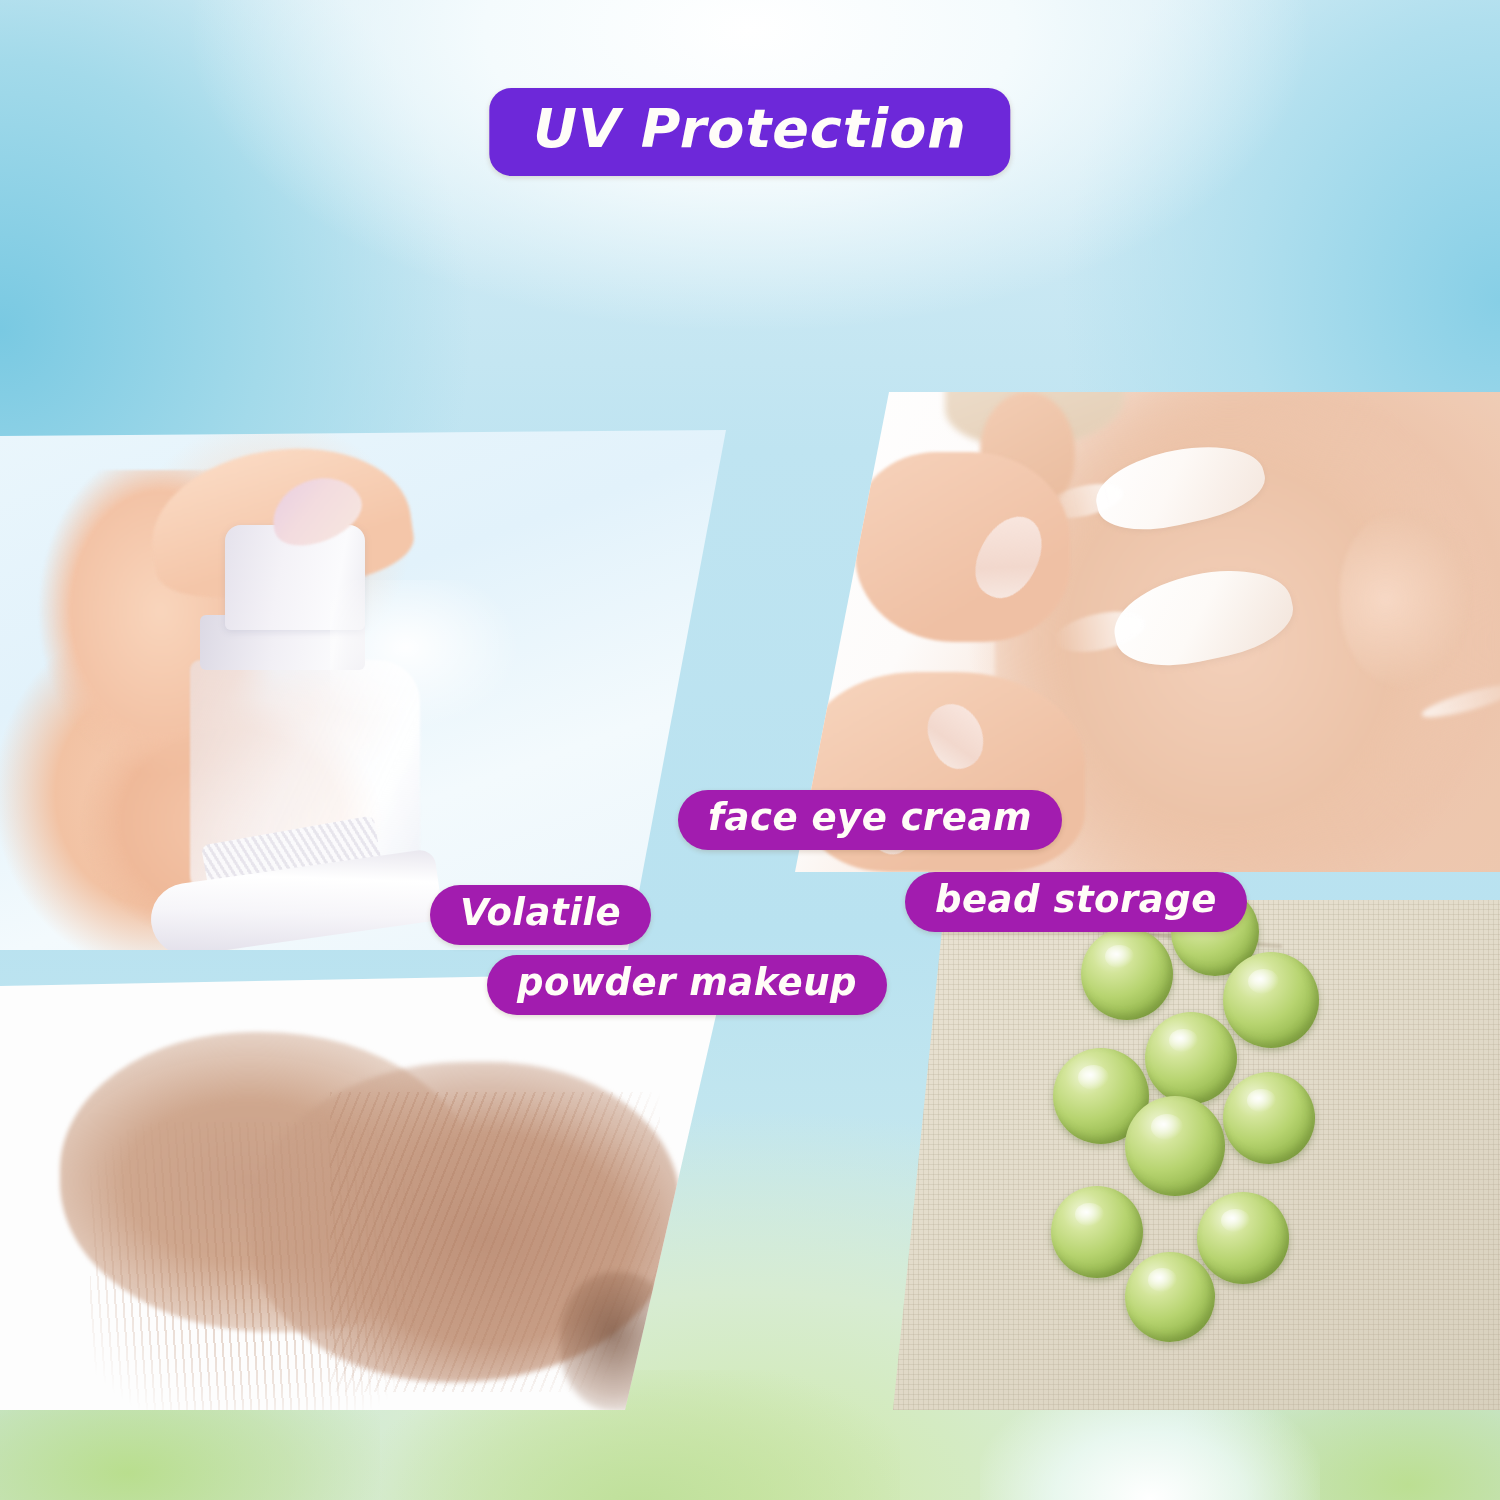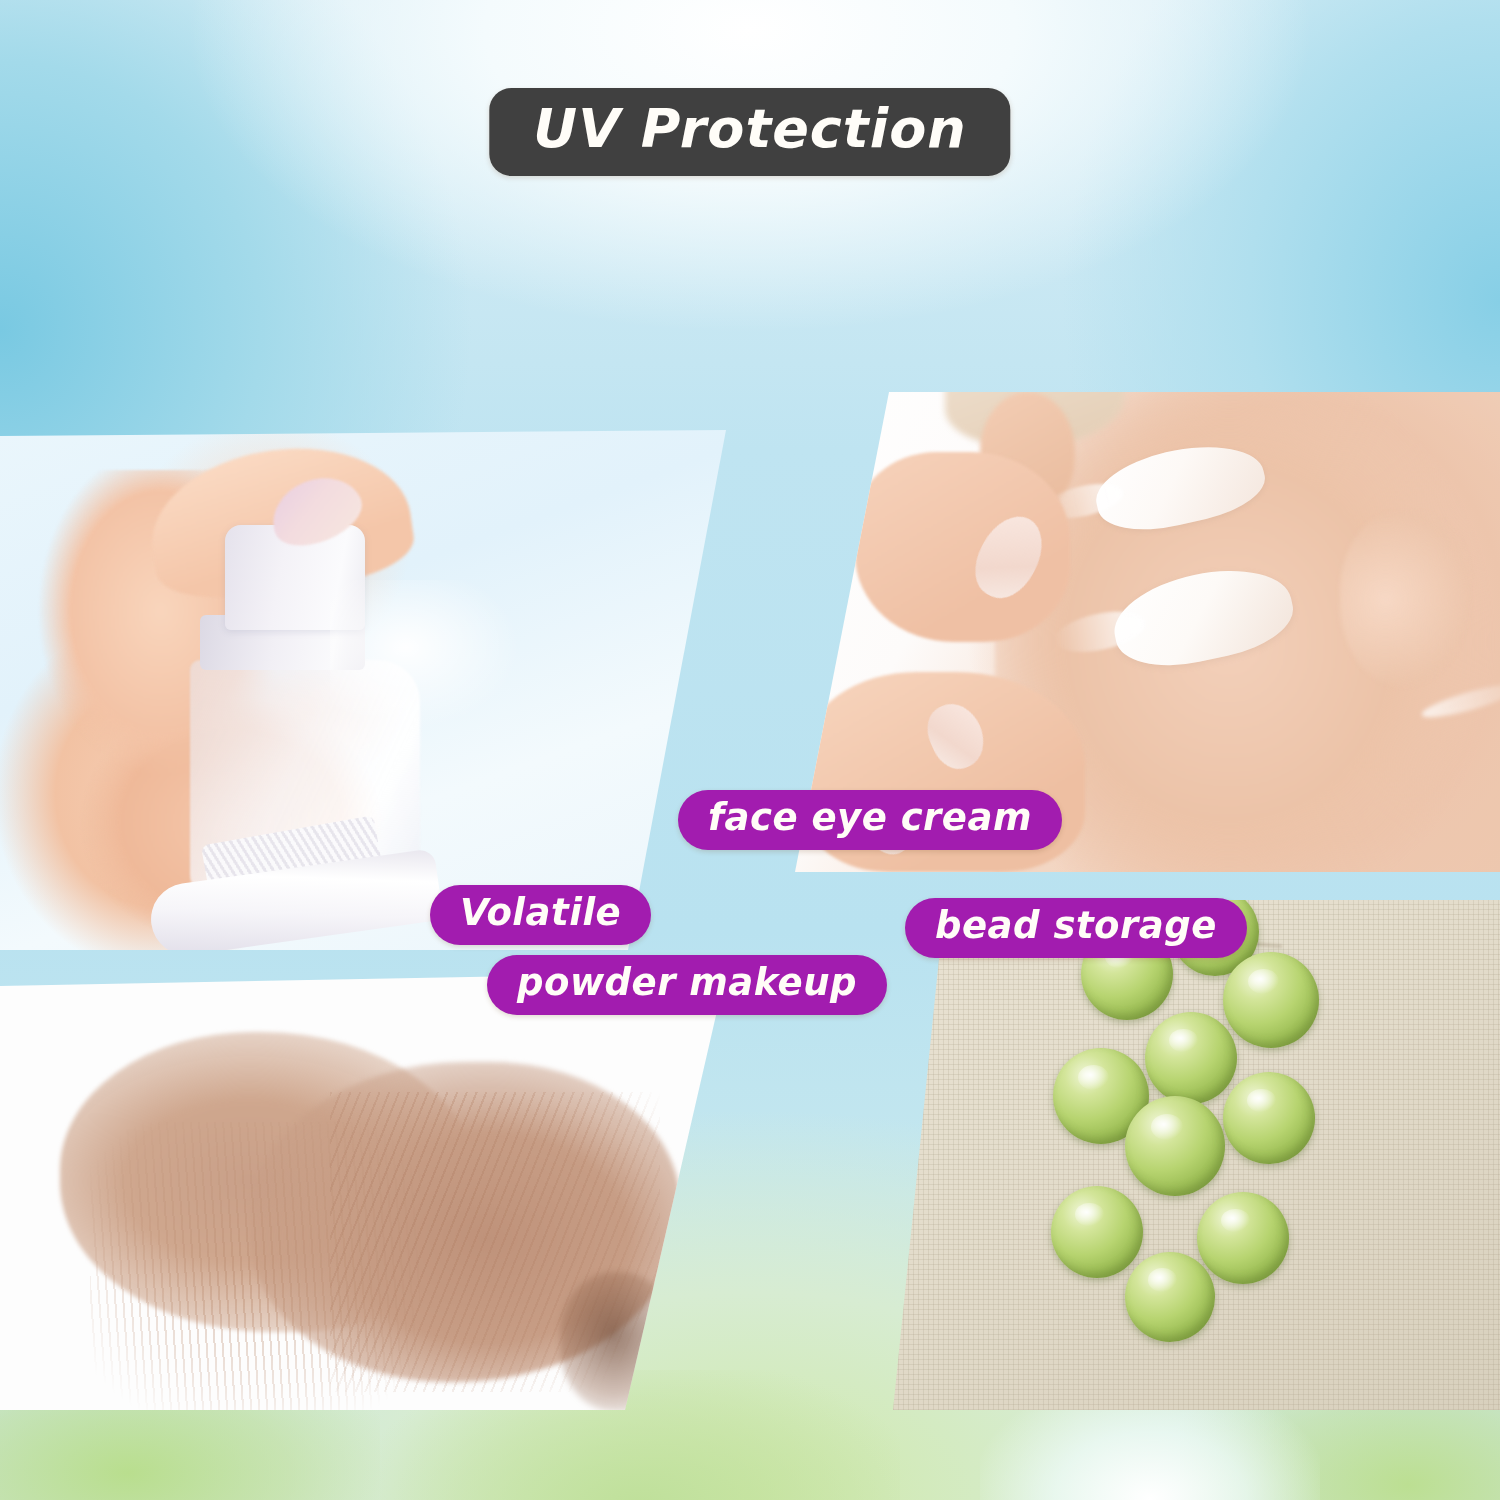--- a/index.html
+++ b/index.html
@@ -34,21 +34,21 @@
   }
   .bg-white-br{
     position:absolute;right:180px;bottom:-50px;width:340px;height:170px;
     background:radial-gradient(ellipse at 50% 70%, #ffffff 0%, rgba(240,252,252,.7) 40%, rgba(235,250,250,0) 76%);
   }
 
   
   .header{position:absolute;left:0;right:0;top:0;height:372px;}
   .title-badge{
     position:absolute;left:50%;transform:translateX(-50%);top:88px;
-    background:#404040;border-radius:22px;
+    background:#6d28d9;border-radius:22px;
     padding:14px 44px 20px 44px;
     box-shadow:0 2px 5px rgba(120,80,40,.18);
   }
   .title-badge span{
     display:block;
     font-family:"DejaVu Sans", sans-serif;
     font-style:italic;font-weight:700;
     font-size:54px;line-height:1;color:#fffdf8;
     letter-spacing:1px;
     white-space:nowrap;
@@ -345,21 +345,21 @@
   }
   .pill span{
     display:block;
     font-family:"DejaVu Sans", sans-serif;
     font-style:italic;font-weight:700;
     font-size:37px;line-height:1;color:#fffdf7;
     letter-spacing:.5px;
   }
   .pill-volatile{left:430px;top:885px;text-align:center;}
   .pill-face{left:678px;top:790px;}
-  .pill-bead{left:905px;top:898px;}
+  .pill-bead{left:905px;top:872px;}
   .pill-powder{left:487px;top:955px;}
 </style>
 </head>
 <body>
 
 <div id="stage">
 
   <div class="bg bg-base"></div>
   <div class="bg-green-l"></div>
   <div class="bg-green-c"></div>

